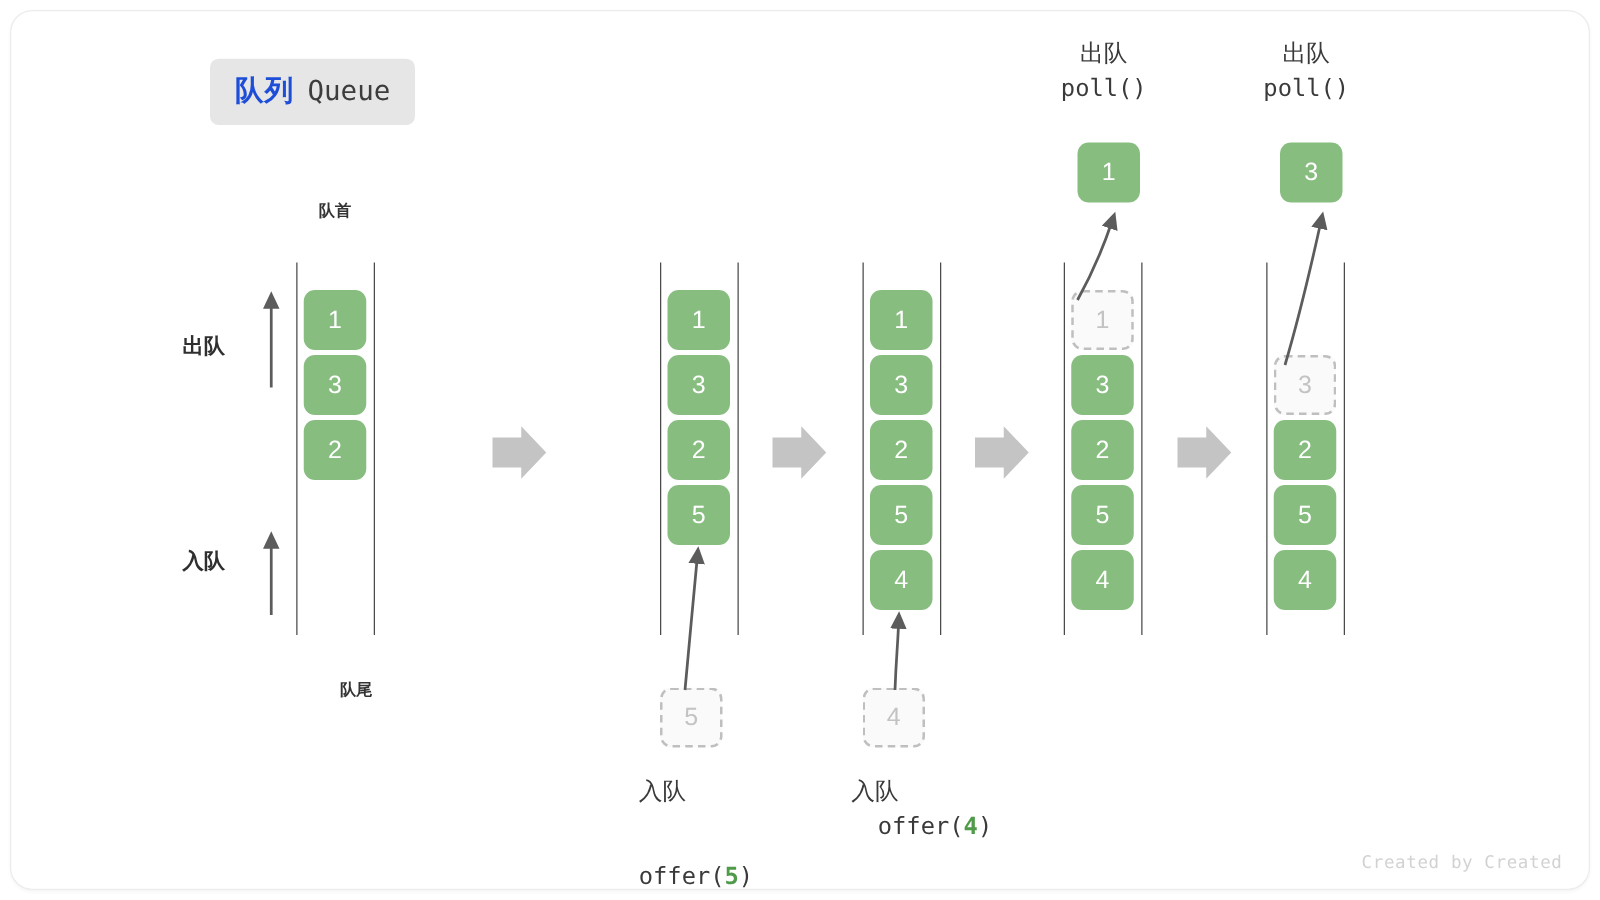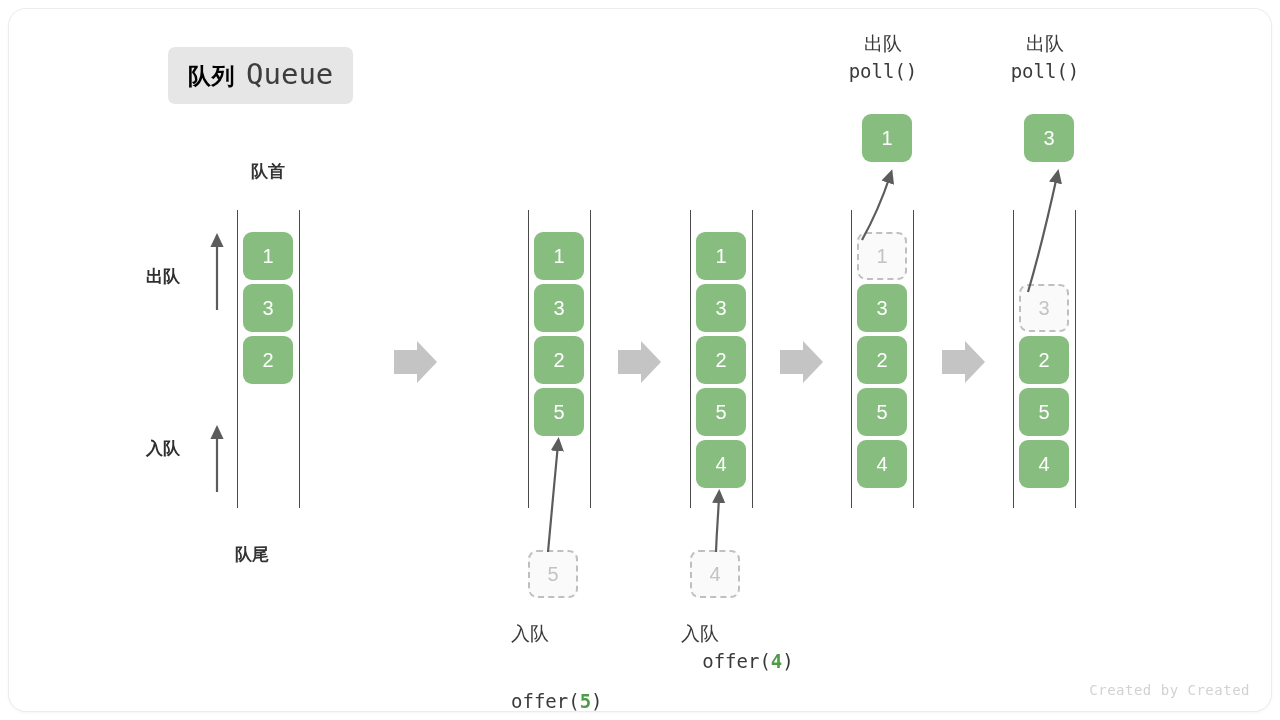--- a/index.html
+++ b/index.html
@@ -16,43 +16,43 @@
   }
 
   
   .title-badge{
     position:absolute;left:168px;top:47px;
     background:#e6e6e6;border-radius:7px;
     padding:10px 20px 12px 20px;
     display:flex;align-items:baseline;gap:11px;
     white-space:nowrap;
   }
-  .title-cn{font-size:23px;font-weight:bold;color:#000000;letter-spacing:.5px;}
-  .title-en{font-family:"DejaVu Sans Mono","Liberation Mono",monospace;font-size:29px;color:#3d3d3d;}
+  .title-cn{font-size:23px;font-weight:bold;color:#1d4ed8;letter-spacing:.5px;}
+  .title-en{font-family:"DejaVu Sans Mono","Liberation Mono",monospace;font-size:22px;color:#3d3d3d;}
 
   
   .col{position:absolute;top:0;left:0;}
   .rail{
     position:absolute;width:1px;background:#4a4a4a;top:210px;height:298px;
   }
   .slot{
     position:absolute;width:50px;height:48px;border-radius:9px;
     display:flex;align-items:center;justify-content:center;
     font-size:20px;box-sizing:border-box;
   }
   .slot.filled{background:#87bd7f;color:#ffffff;}
   .slot.ghost{
     background:#fafafa;color:#c3c3c3;
     border:2px dashed #bfbfbf;
   }
   .slot.popped{background:#87bd7f;color:#ffffff;}
 
   
   .col-label{
-    position:absolute;font-size:17px;font-weight:bold;color:#333333;
+    position:absolute;font-size:13px;font-weight:bold;color:#333333;
     white-space:nowrap;text-align:center;
   }
   .side-label{
     position:absolute;font-size:17px;font-weight:bold;color:#2f2f2f;
     white-space:nowrap;
   }
 
   
   .op-label{
     position:absolute;text-align:center;white-space:nowrap;line-height:1.45;
@@ -74,21 +74,21 @@
 
 <div id="canvas">
   <div class="card"></div>
 
   <div class="title-badge">
     <span class="title-cn">队列</span>
     <span class="title-en">Queue</span>
   </div>
 
   <div class="col-label" style="left:237px;top:160px;width:62px;">队首</div>
-  <div class="col-label" style="left:221px;top:543px;width:62px;">队尾</div>
+  <div class="col-label" style="left:254px;top:543px;width:62px;">队尾</div>
 
   <div class="side-label" style="left:146px;top:265px;">出队</div>
   <div class="side-label" style="left:146px;top:437px;">入队</div>
 
   <div class="op-label" style="left:828px;top:30px;width:110px;">
     <div class="op-cn">出队</div>
     <div class="op-code">poll()</div>
   </div>
   <div class="op-label" style="left:990px;top:30px;width:110px;">
     <div class="op-cn">出队</div>

